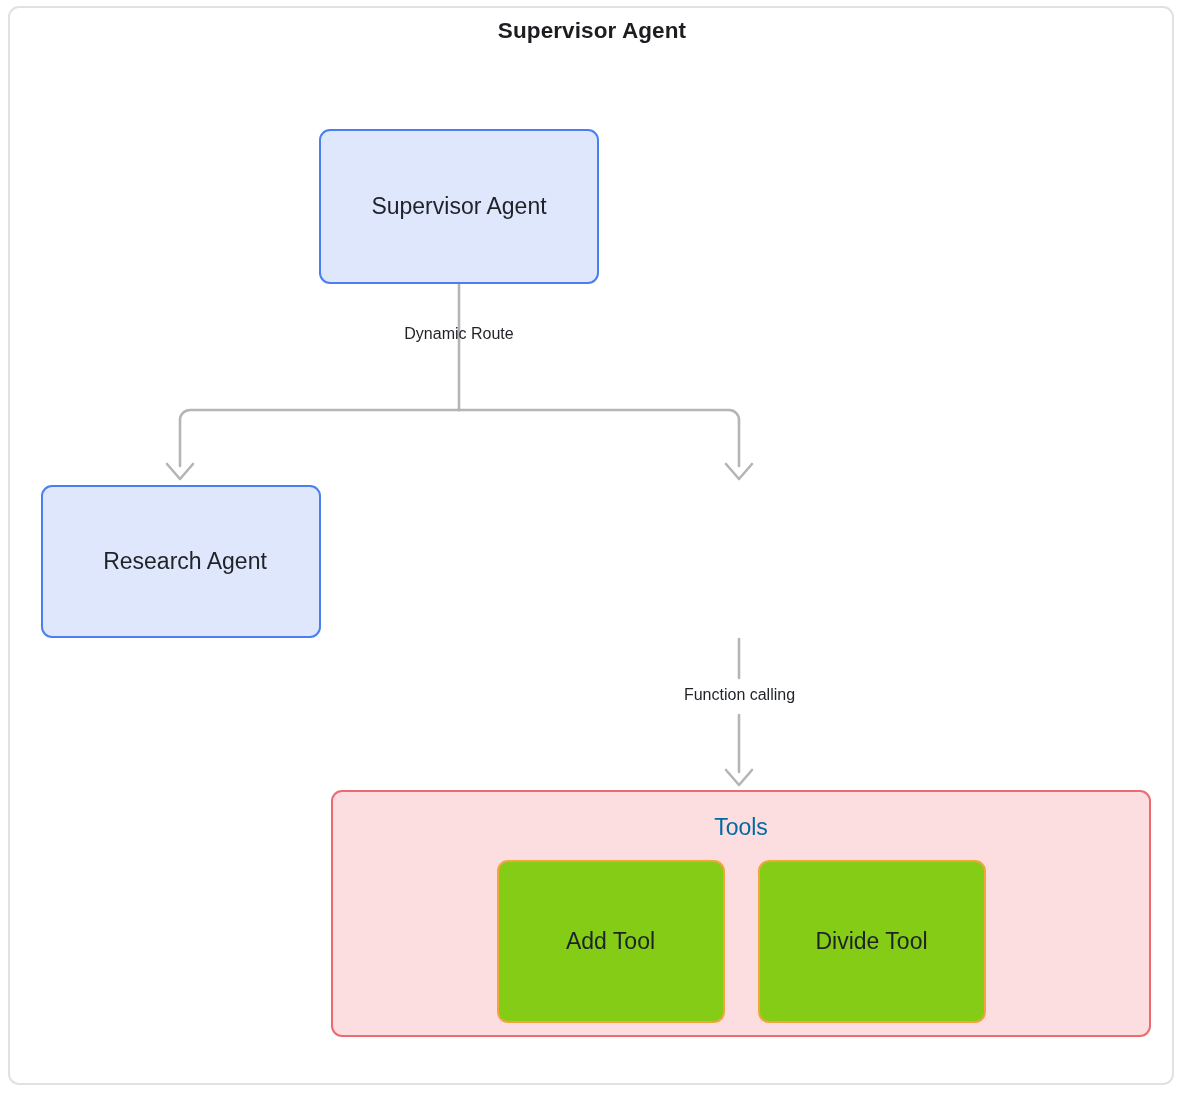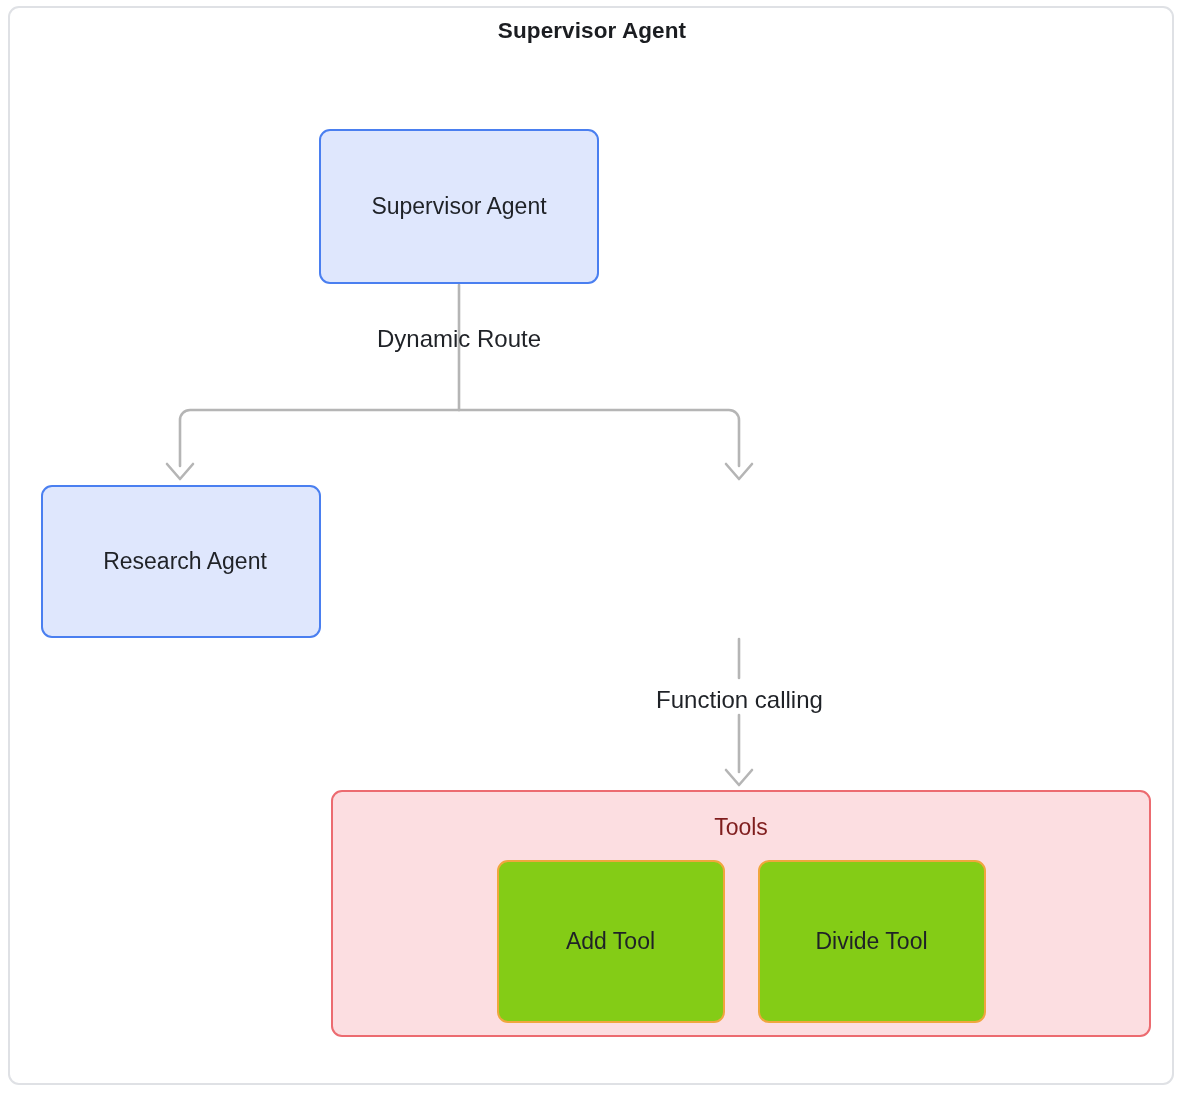--- a/index.html
+++ b/index.html
@@ -93,21 +93,21 @@
   #node-math {
     left: 599px;
     top: 485px;
     width: 280px;
     height: 153px;
   }
 
   
   .edge-label {
     position: absolute;
-    font-size: 24px;
+    font-size: 16px;
     color: #1f2227;
     text-align: center;
     white-space: nowrap;
     background: transparent;
   }
   #label-dynamic-route {
     left: 359px;
     top: 325px;
     width: 200px;
   }
@@ -130,21 +130,21 @@
     box-sizing: border-box;
   }
 
   #tools-title {
     position: absolute;
     left: 0;
     top: 22px;
     width: 100%;
     text-align: center;
     font-size: 23px;
-    color: #7f1d1d;
+    color: #0369a1;
   }
 
   .tools-row {
     position: absolute;
     left: 0;
     top: 68px;
     width: 100%;
     height: 165px;
     display: flex;
     justify-content: center;

